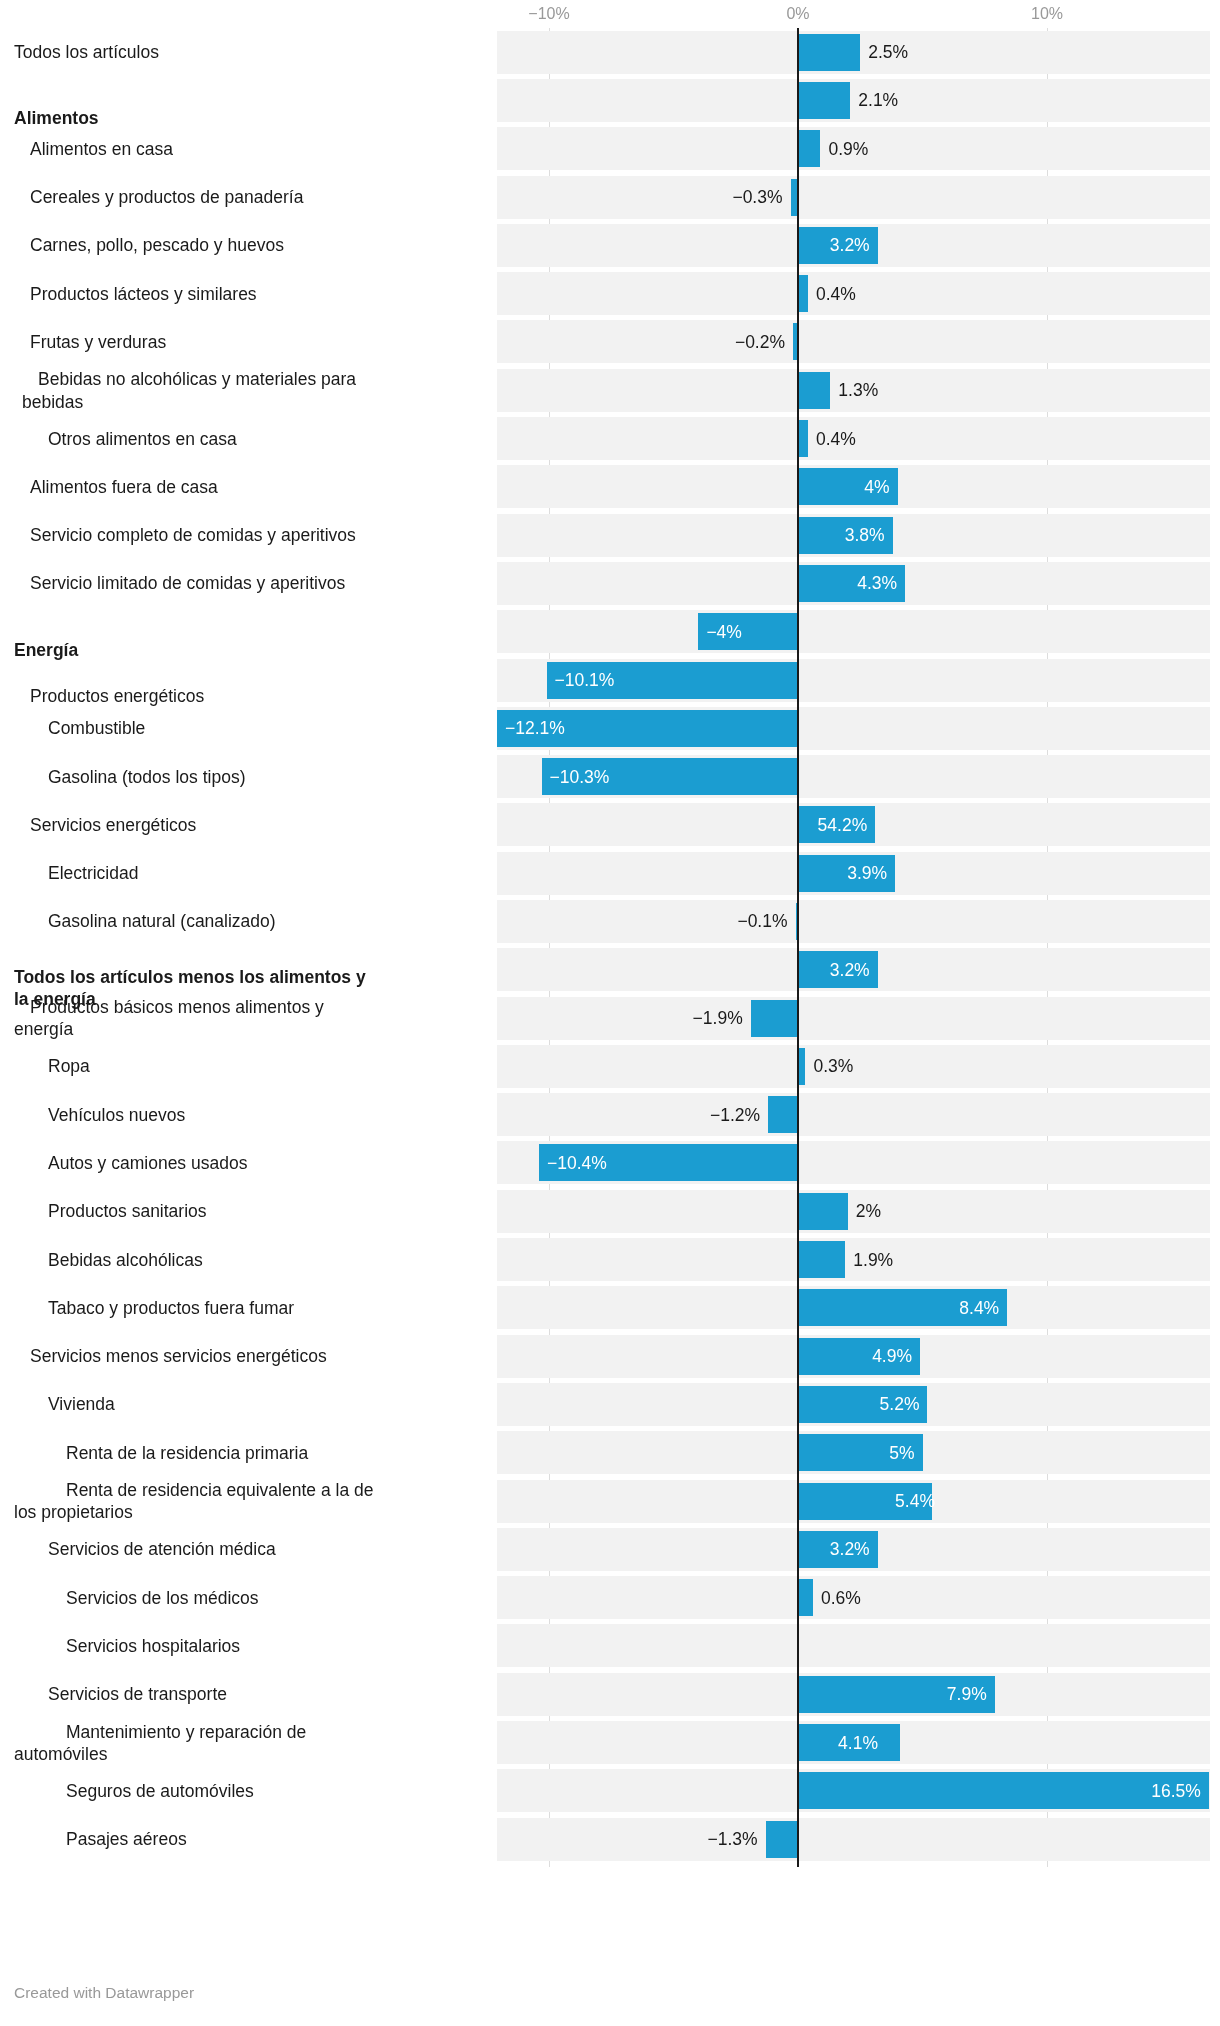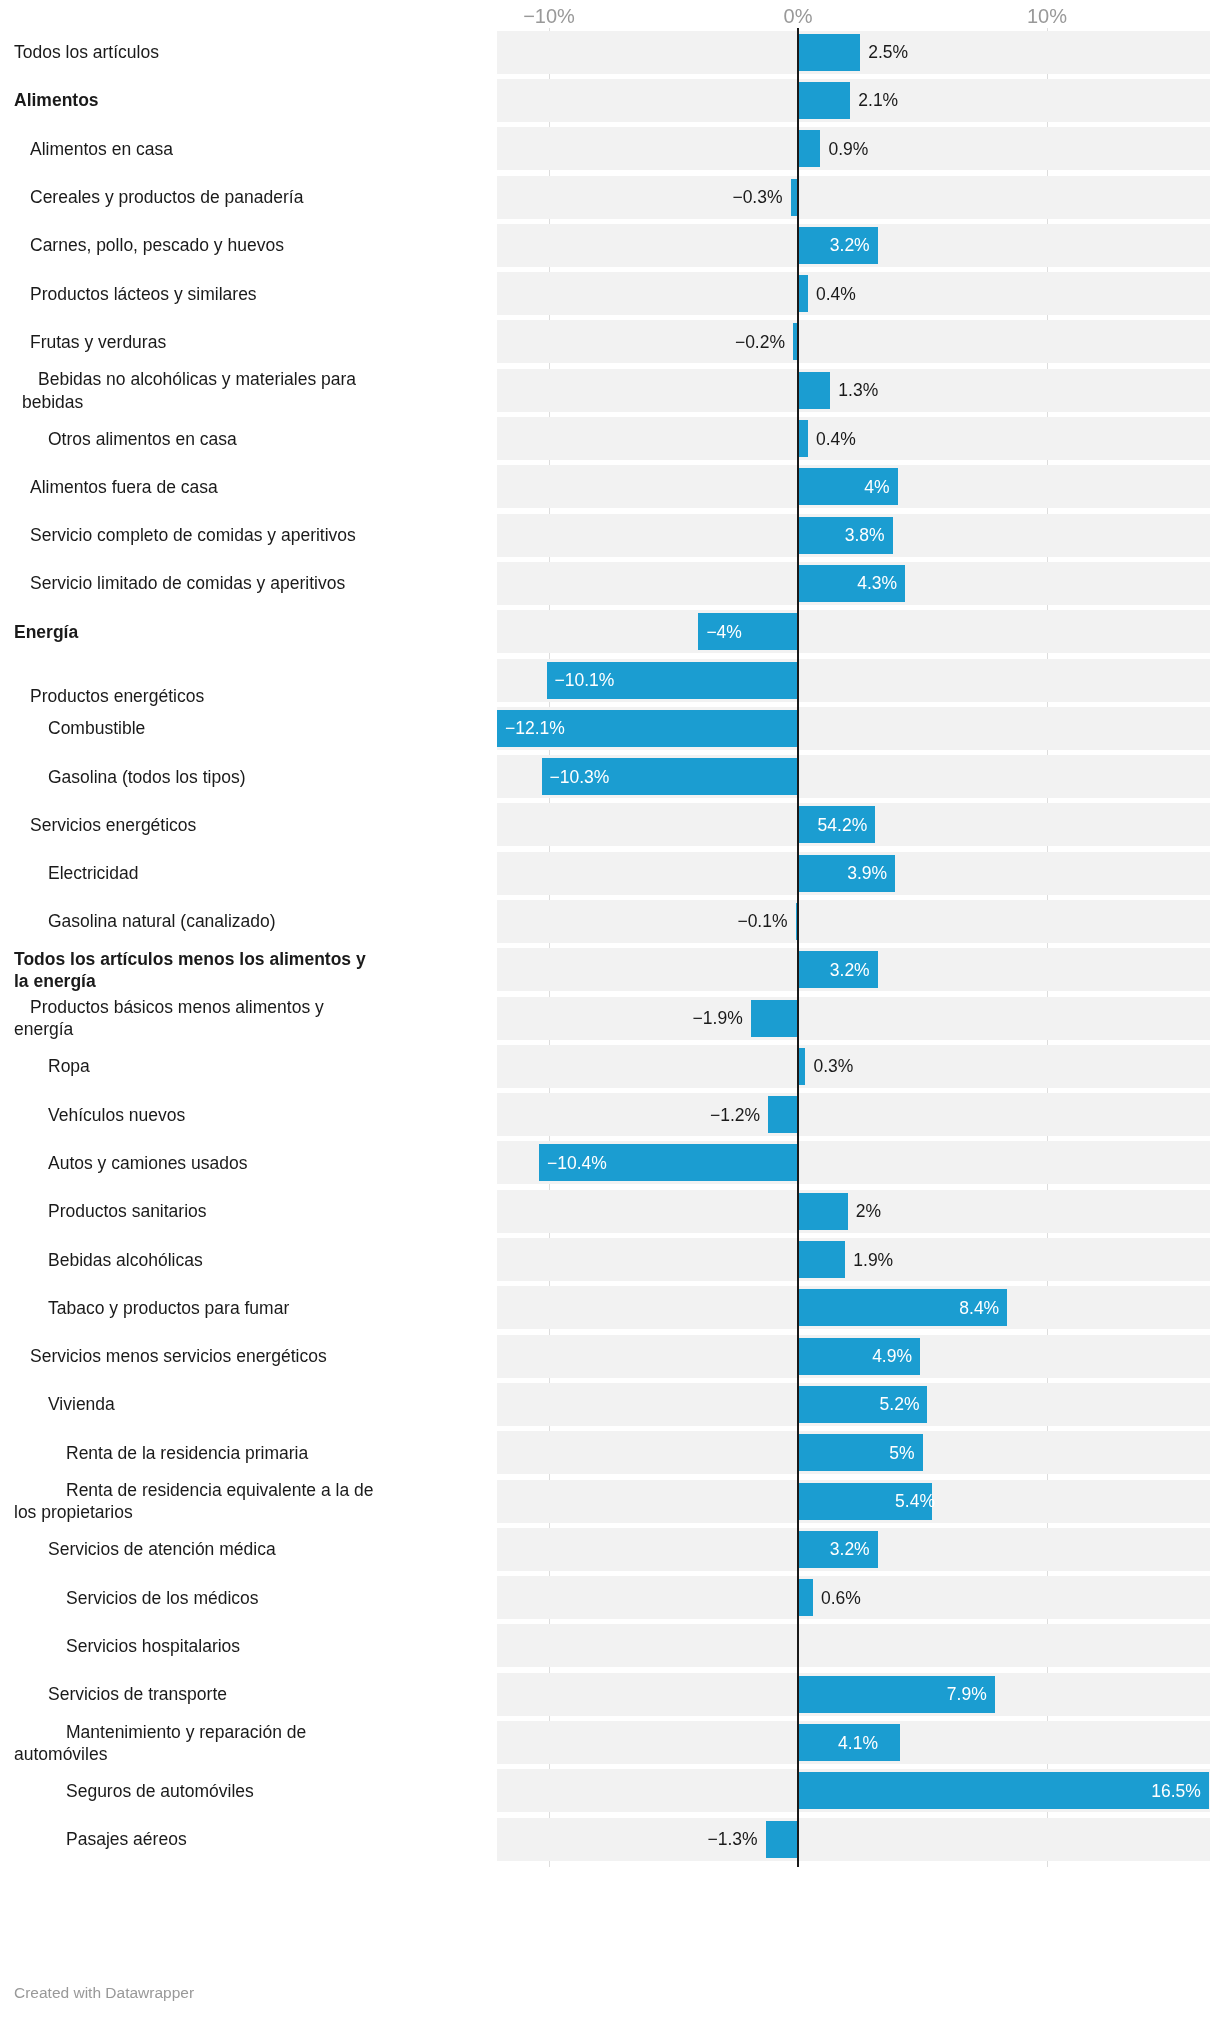--- a/index.html
+++ b/index.html
@@ -21,21 +21,21 @@
   
   .axis-header {
     position: absolute;
     left: 0; top: 0;
     width: 1220px;
     height: 28px;
   }
   .axis-tick-label {
     position: absolute;
     top: 5px;
-    font-size: 20px;
+    font-size: 16px;
     color: #999999;
     white-space: nowrap;
     transform: translateX(-50%);
     letter-spacing: 0px;
   }
 
   
   .gridlayer {
     position: absolute;
     left: 0;
@@ -74,21 +74,21 @@
   .row-label {
     position: absolute;
     top: 50%;
     transform: translateY(-50%);
     font-size: 17.5px;
     line-height: 1.28;
     color: #1a1a1a;
     width: 380px;
     word-wrap: break-word;
   }
-  .row-label.bold { font-weight: bold; }
+  .row-label.bold { font-weight: bold; margin-top: 18px; }
 
   .bar {
     position: absolute;
     background: #1b9dd1;
   }
   .bar-value {
     position: absolute;
     top: 50%;
     transform: translateY(-50%);
     font-size: 17.5px;
@@ -276,21 +276,21 @@
         <div class="bar-value" style="left: 855.8px;">2%</div>
       </div>
       <div class="row" style="height: 48.3px;">
         <div class="row-band" style="left: 497px; width: 713px; top: 2.65px; height: 43px;"></div>
         <div class="row-label" style="left: 14px; text-indent: 34px; width: 366px; margin-left: 0px;">Bebidas alcohólicas</div>
         <div class="bar" style="left: 798px; width: 47.31px; top: 5.65px; height: 37px;"></div>
         <div class="bar-value" style="left: 853.31px;">1.9%</div>
       </div>
       <div class="row" style="height: 48.3px;">
         <div class="row-band" style="left: 497px; width: 713px; top: 2.65px; height: 43px;"></div>
-        <div class="row-label" style="left: 14px; text-indent: 34px; width: 366px; margin-left: 0px;">Tabaco y productos para fumar</div>
+        <div class="row-label" style="left: 14px; text-indent: 34px; width: 366px; margin-left: 0px;">Tabaco y productos fuera fumar</div>
         <div class="bar" style="left: 798px; width: 209.16px; top: 5.65px; height: 37px;"></div>
         <div class="bar-value inside" style="left: auto; right: 220.84px;">8.4%</div>
       </div>
       <div class="row" style="height: 48.3px;">
         <div class="row-band" style="left: 497px; width: 713px; top: 2.65px; height: 43px;"></div>
         <div class="row-label" style="left: 14px; text-indent: 16px; width: 366px; margin-left: 0px;">Servicios menos servicios energéticos</div>
         <div class="bar" style="left: 798px; width: 122.01px; top: 5.65px; height: 37px;"></div>
         <div class="bar-value inside" style="left: auto; right: 307.99px;">4.9%</div>
       </div>
       <div class="row" style="height: 48.3px;">

